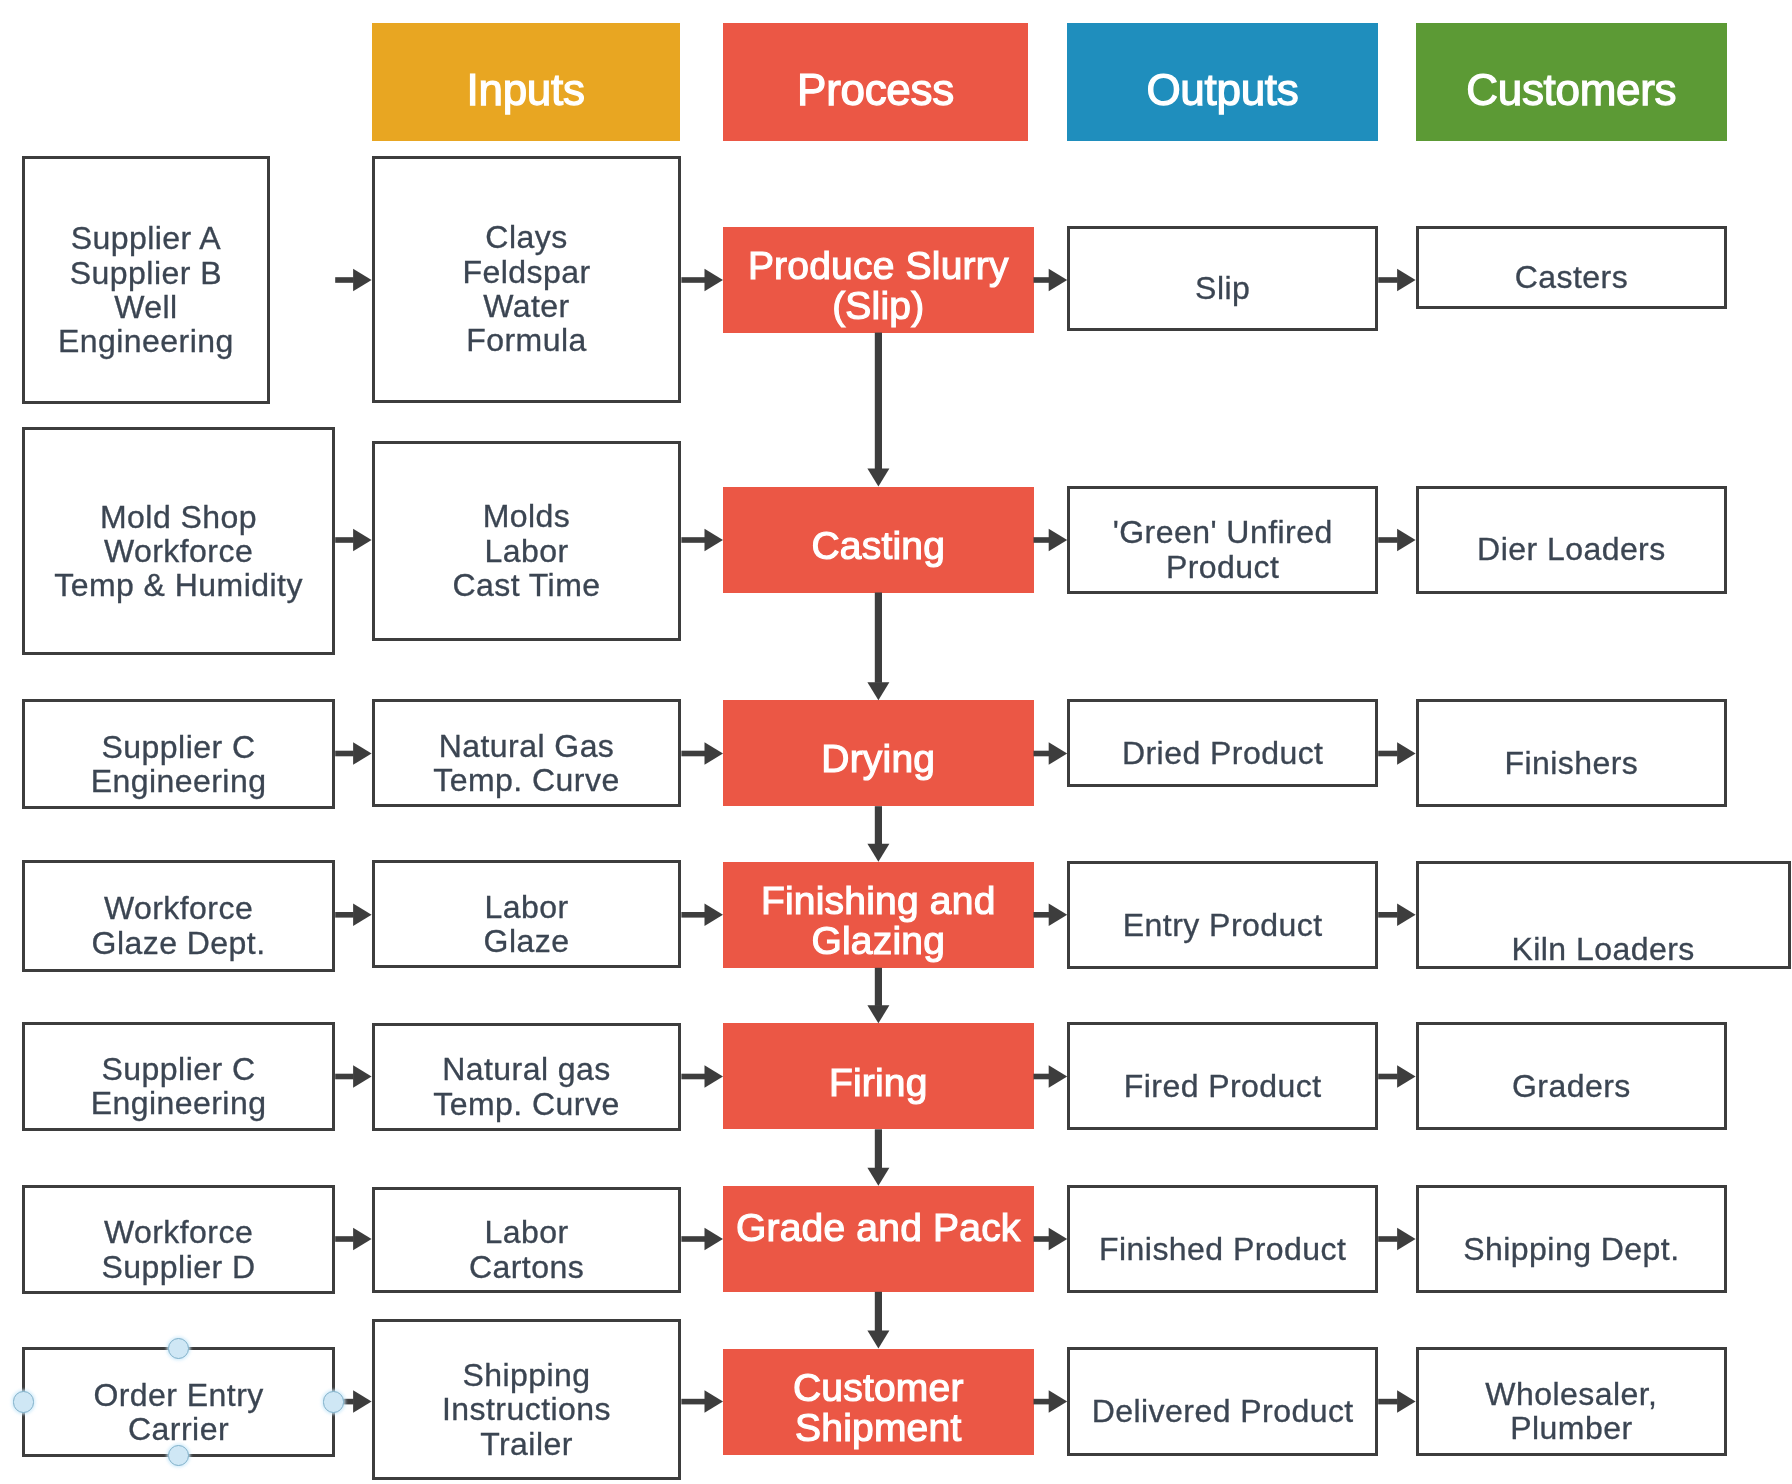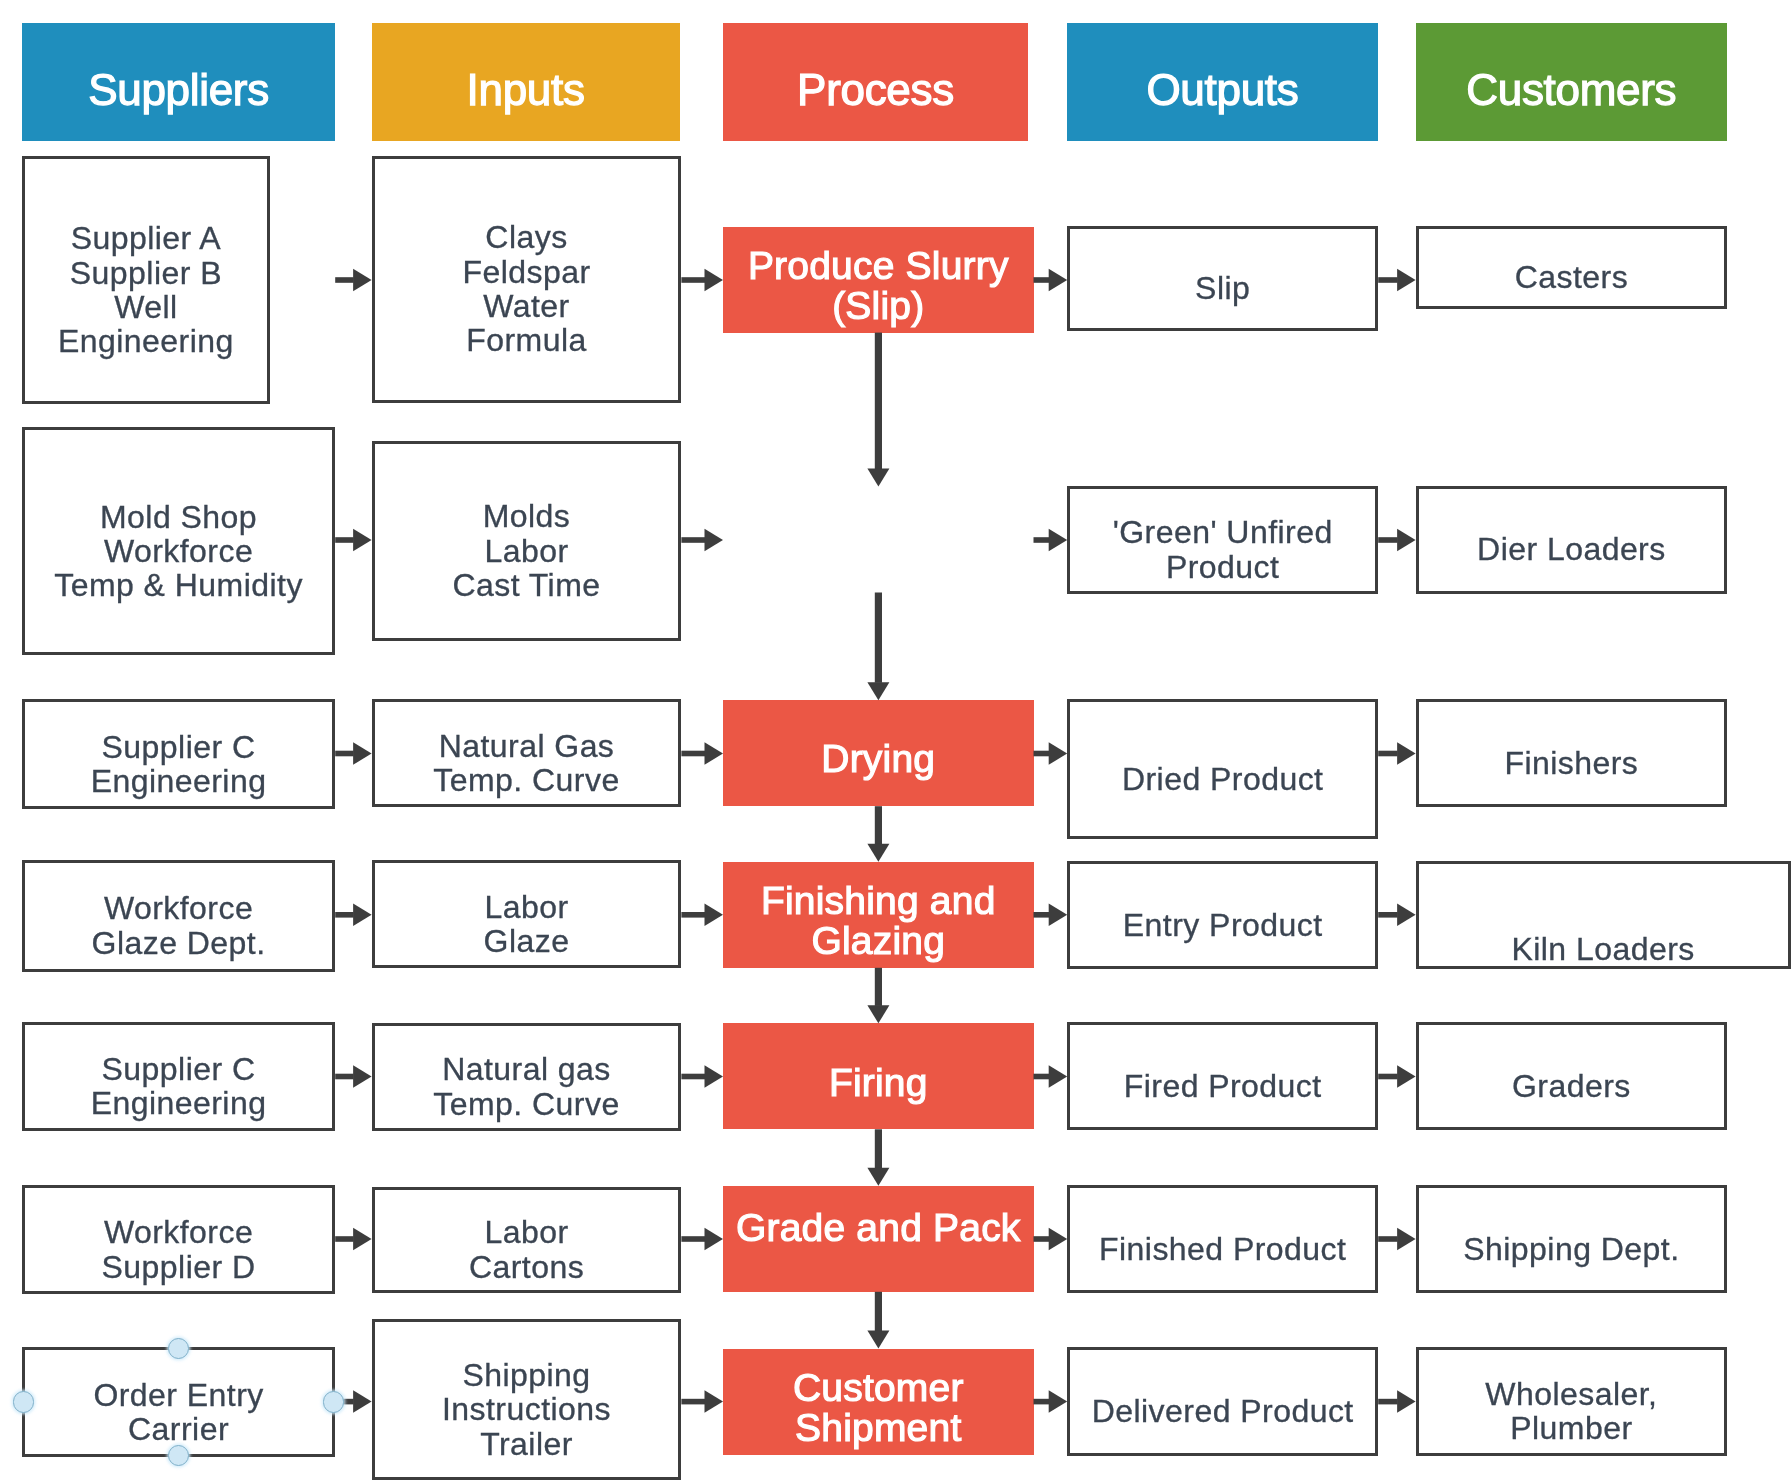--- a/index.html
+++ b/index.html
@@ -34,23 +34,20 @@
 
 .handle{position:absolute;box-sizing:border-box;border-radius:50%;
   background:#cfe7f5;border:1.8px solid #7fb0c9;
   box-shadow:0 0 3px 1.5px rgba(205,234,250,0.8);}
 </style>
 </head>
 <body>
 
 <div id="canvas">
 
-  <div class="col-header" style="left: 21.9px; top: 22.5px; width: 313.3px; height: 118px; background-color: rgb(31, 142, 189);">
-      <span>Suppliers</span>
-    </div>
   <div class="col-header" style="left: 371.6px; top: 22.5px; width: 308px; height: 118px; background-color: rgb(232, 166, 34);">
       <span>Inputs</span>
     </div>
   <div class="col-header" style="left: 723px; top: 22.5px; width: 305px; height: 118px; background-color: rgb(235, 87, 69);">
       <span>Process</span>
     </div>
   <div class="col-header" style="left: 1067.2px; top: 22.5px; width: 310.5px; height: 118px; background-color: rgb(31, 142, 189);">
       <span>Outputs</span>
     </div>
   <div class="col-header" style="left: 1415.6px; top: 22.5px; width: 311.4px; height: 118px; background-color: rgb(92, 154, 53);">
@@ -82,39 +79,42 @@
   <div class="node" style="left:21.9px;top:427.3px;width:313.3px;height:227.5px;">
     <span class="tl">Mold Shop</span>
     <span class="tl">Workforce</span>
     <span class="tl">Temp &amp; Humidity</span>
   </div>
   <div class="node" style="left:371.6px;top:441.0px;width:309.8px;height:199.5px;">
     <span class="tl">Molds</span>
     <span class="tl">Labor</span>
     <span class="tl">Cast Time</span>
   </div>
+  <div class="node process" style="left:723.0px;top:486.5px;width:310.5px;height:106.0px;">
+    <span class="tl">Casting</span>
+  </div>
   <div class="node" style="left:1067.2px;top:485.5px;width:311.0px;height:108.2px;">
     <span class="tl">'Green' Unfired</span>
     <span class="tl">Product</span>
   </div>
   <div class="node" style="left:1415.6px;top:485.5px;width:311.6px;height:108.2px;">
     <span class="tl">Dier Loaders</span>
   </div>
   <div class="node" style="left:21.9px;top:698.9px;width:313.3px;height:110.4px;">
     <span class="tl">Supplier C</span>
     <span class="tl">Engineering</span>
   </div>
   <div class="node" style="left:371.6px;top:698.8px;width:309.8px;height:108.0px;">
     <span class="tl">Natural Gas</span>
     <span class="tl">Temp. Curve</span>
   </div>
   <div class="node process" style="left:723.0px;top:700.2px;width:310.5px;height:106.0px;">
     <span class="tl">Drying</span>
   </div>
-  <div class="node" style="left:1067.2px;top:699.3px;width:311.0px;height:140px;">
+  <div class="node" style="left:1067.2px;top:699.3px;width:311.0px;height:88px;">
     <span class="tl">Dried Product</span>
   </div>
   <div class="node" style="left:1415.6px;top:699.3px;width:311.6px;height:108.0px;">
     <span class="tl">Finishers</span>
   </div>
   <div class="node" style="left:21.9px;top:859.8px;width:313.3px;height:111.9px;">
     <span class="tl">Workforce</span>
     <span class="tl">Glaze Dept.</span>
   </div>
   <div class="node" style="left:371.6px;top:860.0px;width:309.8px;height:108.0px;">

